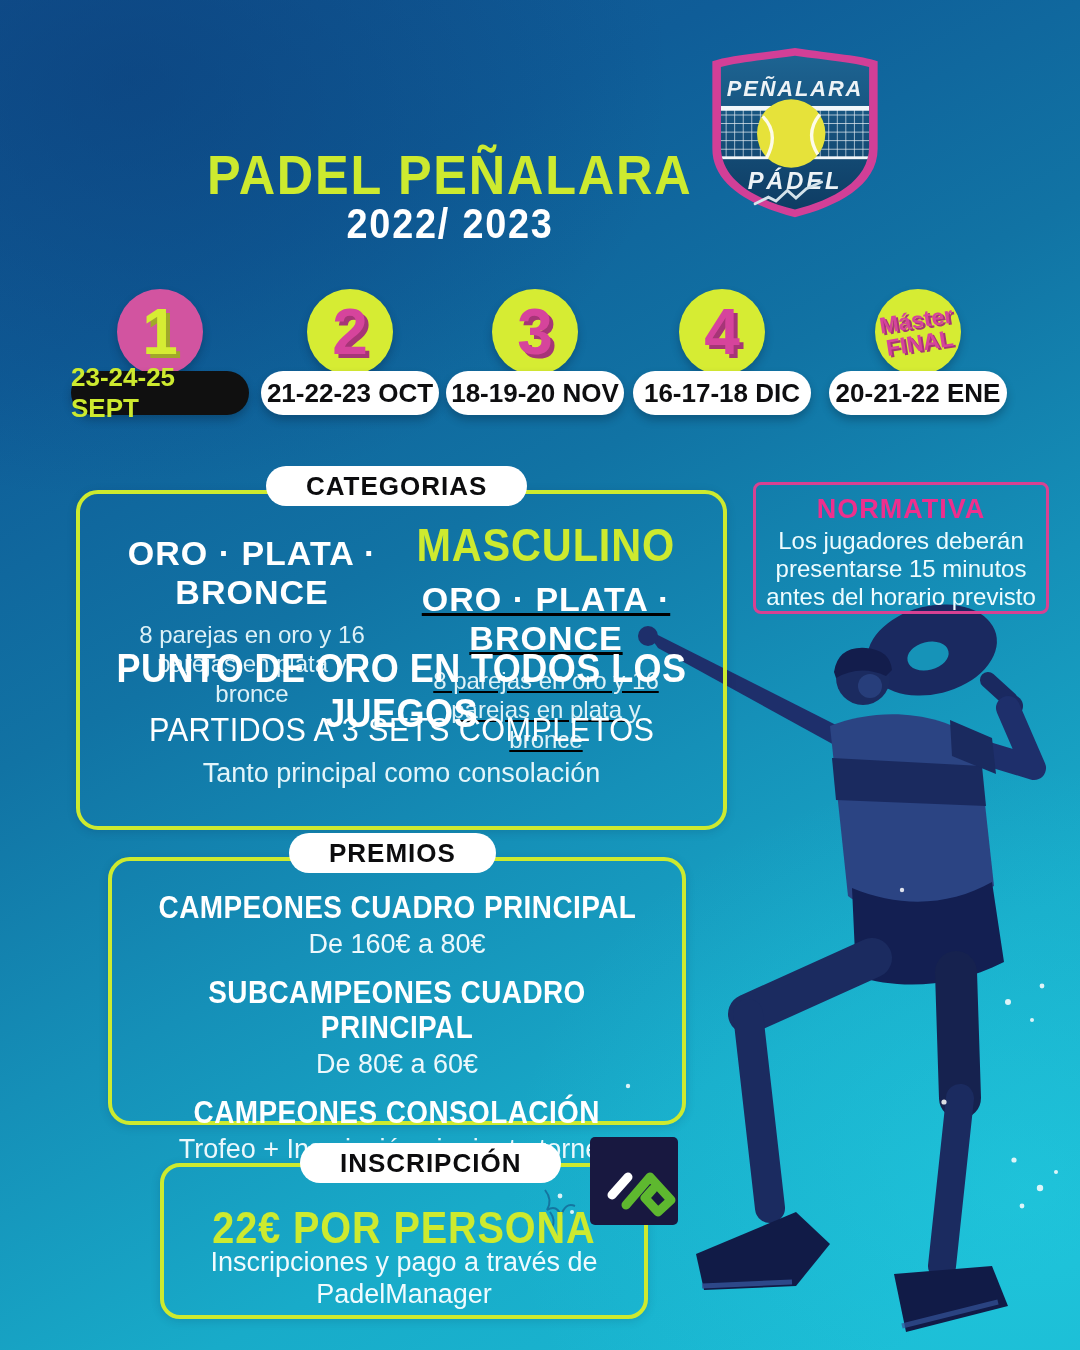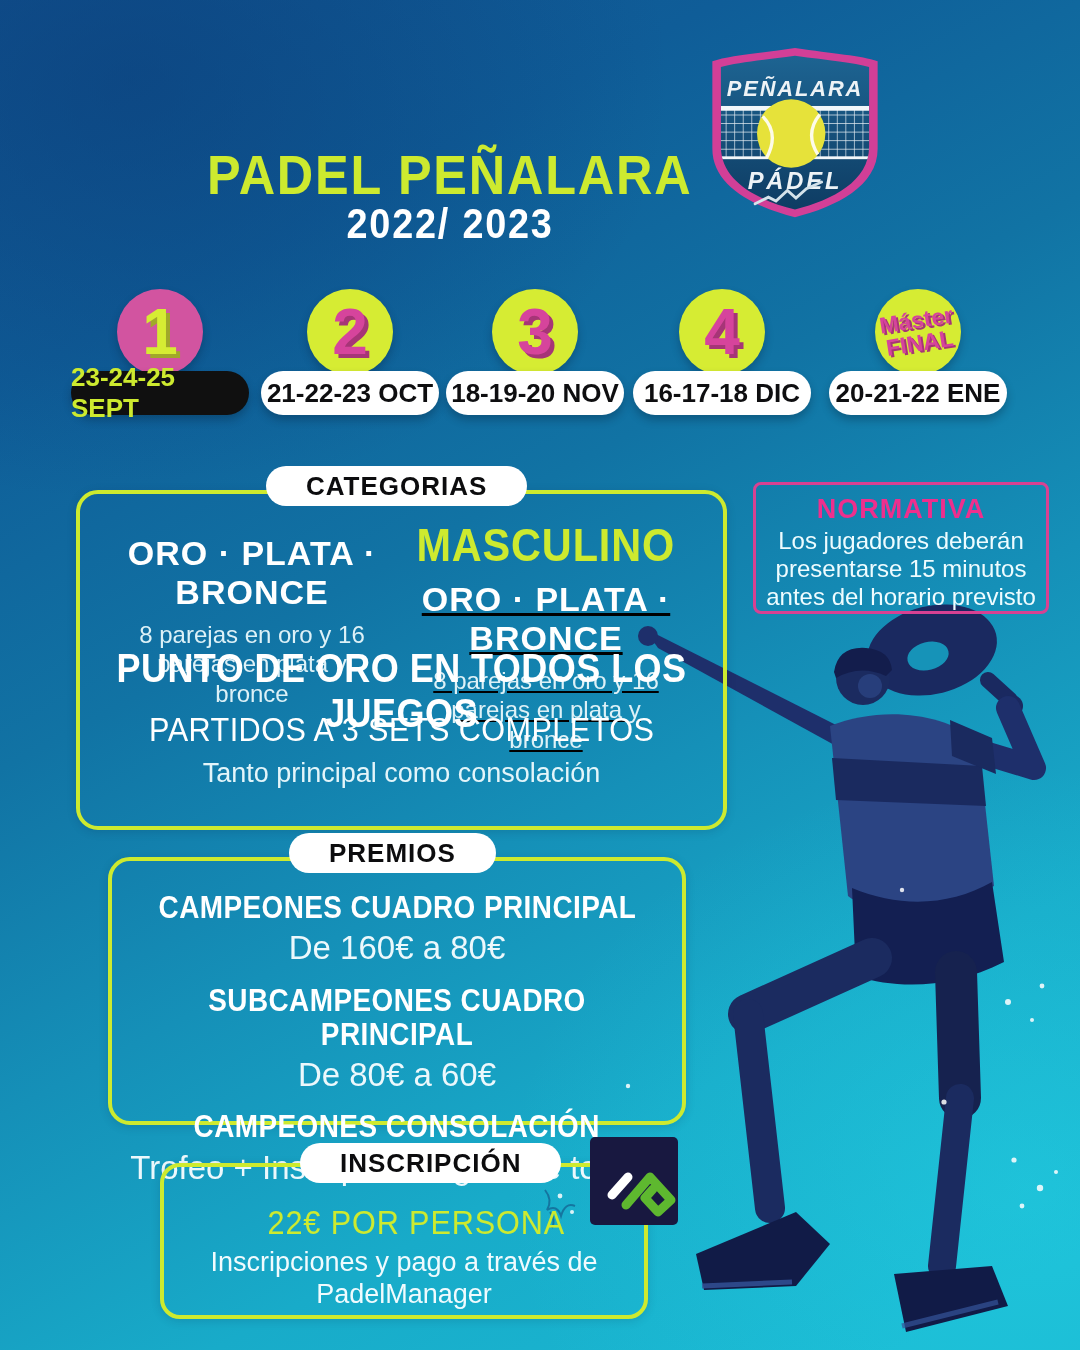--- a/index.html
+++ b/index.html
@@ -53,24 +53,24 @@
   .cat-detail{margin:8px auto 0;width:262px;color:#ddf1f7;font-size:24px;line-height:1.22;}
   .rule1{left:0;top:152px;width:100%;color:#fff;font-size:40px;font-weight:bold;letter-spacing:.5px;}
   .rule2{left:0;top:216px;width:100%;color:#fff;font-size:34px;font-weight:normal;letter-spacing:.5px;}
   .rule-note{left:0;top:264px;width:100%;color:#e3f5fa;font-size:27px;}
   .norm-box{left:753px;top:482px;width:290px;height:126px;border:3px solid var(--pink-border,#d84192);border-radius:8px;z-index:2;}
   .norm-title{left:0;top:9px;width:100%;color:var(--pink-bright,#ee2f8d);font-size:27px;font-weight:bold;letter-spacing:1px;}
   .norm-text{left:7px;top:42px;width:276px;text-align:center;color:#eefcff;font-size:24px;line-height:1.16;}
   .premios-box{left:108px;top:857px;width:570px;height:260px;}
   .premio-item{text-align:center;color:#fff;}
   .premio-title{font-size:31px;font-weight:bold;letter-spacing:.5px;line-height:1.1;}
-  .premio-detail{font-size:33px;color:#ecf8fc;line-height:1.2;margin-top:3px;}
+  .premio-detail{font-size:27px;color:#ecf8fc;line-height:1.2;margin-top:3px;}
   .premios-stack{position:absolute;left:0;top:30px;width:100%;display:flex;flex-direction:column;gap:16px;}
   .insc-box{left:160px;top:1163px;width:480px;height:148px;border-radius:20px;}
-  .insc-price{left:0;top:36px;width:100%;color:var(--lime,#cdea2f);font-size:34px;font-weight:normal;letter-spacing:1px;padding-left:12px;}
+  .insc-price{left:0;top:36px;width:100%;color:var(--lime,#cdea2f);font-size:44px;font-weight:bold;letter-spacing:1px;}
   .insc-detail{left:25px;top:80px;width:430px;text-align:center;color:#f0fbfe;font-size:27px;line-height:1.18;}
   .pm-logo{left:590px;top:1137px;z-index:4;}
   .player{left:520px;top:590px;z-index:1;}
 </style>
 </head>
 <body>
 
 <div class="poster">
 
   <svg class="abs player" width="560" height="760" viewBox="0 0 560 760" aria-hidden="true">

